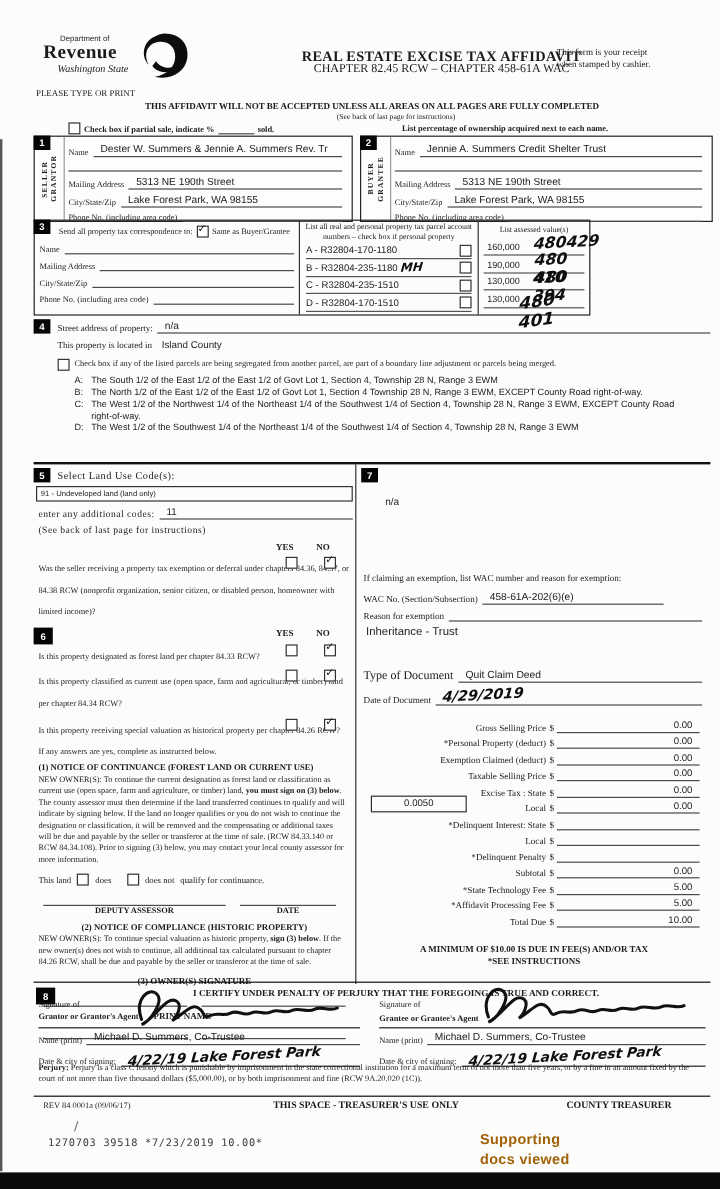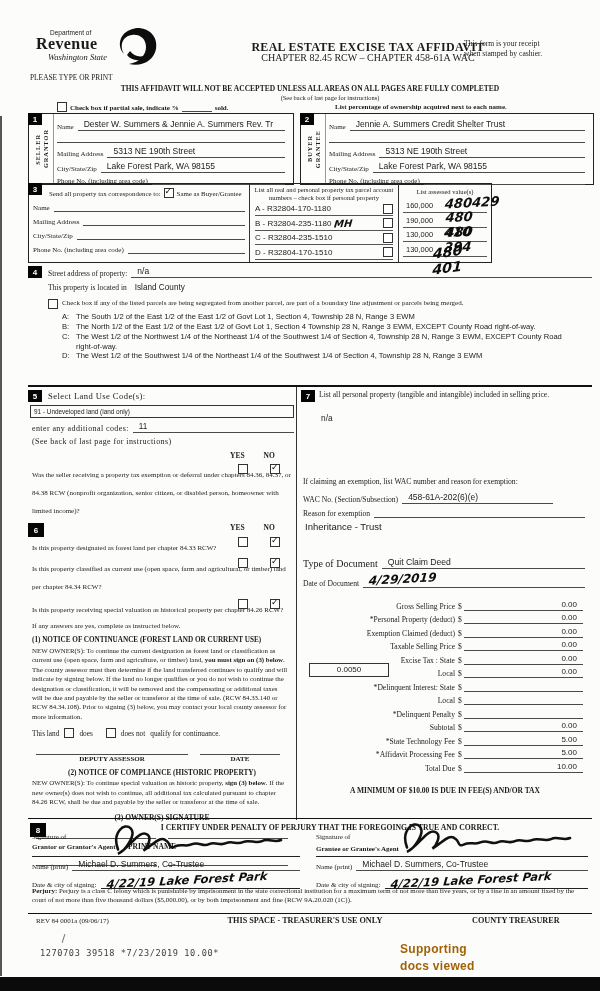--- a/index.html
+++ b/index.html
@@ -323,21 +323,20 @@
       </div>
       <div class="b ctr" style="margin-top:3px;font-size:7.5px;width:248px;">PRINT NAME</div>
       <div class="siglines" style="margin:14px 4px 0 8px;">
         <span class="ul" style="width:120px;"></span>
         <span class="ul" style="width:120px;"></span>
       </div>
     </div>
 
     <div class="abs" style="left:268px;top:0;width:296px;height:100%;border-left:1px solid #333;">
       <span class="badge abs" style="left:4px;top:3px;">7</span>
-      <div class="abs" style="left:22px;top:3px;width:266px;font-size:7.6px;line-height:1.35;">List all  personal property (tangible and intangible) included in selling price.</div>
       <div class="abs sans" style="left:24px;top:26px;font-size:8.4px;">n/a</div>
 
       <div class="abs" style="left:6px;top:90px;font-size:7.6px;">If claiming an exemption, list WAC number and reason for exemption:</div>
       <div class="abs frow" style="left:6px;top:105px;width:250px;">
         <span class="flabel" style="font-size:7.6px;">WAC No. (Section/Subsection)</span>
         <span class="fval">458-61A-202(6)(e)</span>
       </div>
       <div class="abs frow" style="left:6px;top:122px;width:282px;">
         <span class="flabel" style="font-size:7.6px;">Reason for exemption</span>
         <span class="fval"></span>
@@ -418,20 +417,21 @@
             <span class="mline">5.00</span>
           </div>
         <div class="mrow">
             <span class="mlabel">Total Due</span>
             <span class="mdollar">$</span>
             <span class="mline">10.00</span>
           </div>
       </div>
 
       <div class="abs b ctr" style="left:0;top:399px;width:296px;font-size:7.5px;">A MINIMUM OF $10.00 IS DUE IN FEE(S) AND/OR TAX</div>
+      <div class="abs b ctr" style="left:0;top:409px;width:296px;font-size:7.5px;">*SEE INSTRUCTIONS</div>
     </div>
   </div>
 
   <div class="abs" style="left:28px;top:818px;width:564px;height:94px;border-top:1.5px solid #111;border-bottom:1.5px solid #111;">
     <span class="badge abs" style="left:2px;top:4px;width:16px;height:14px;">8</span>
     <div class="b ctr" style="margin-top:4px;font-size:7.7px;padding-left:40px;">I CERTIFY UNDER PENALTY OF PERJURY THAT THE FOREGOING IS TRUE AND CORRECT.</div>
 
     <div class="sigcol" style="left:4px;width:268px;">
       <div class="sigfield">
         <span class="abs" style="left:0;top:1px;font-size:7px;">Signature of</span>

